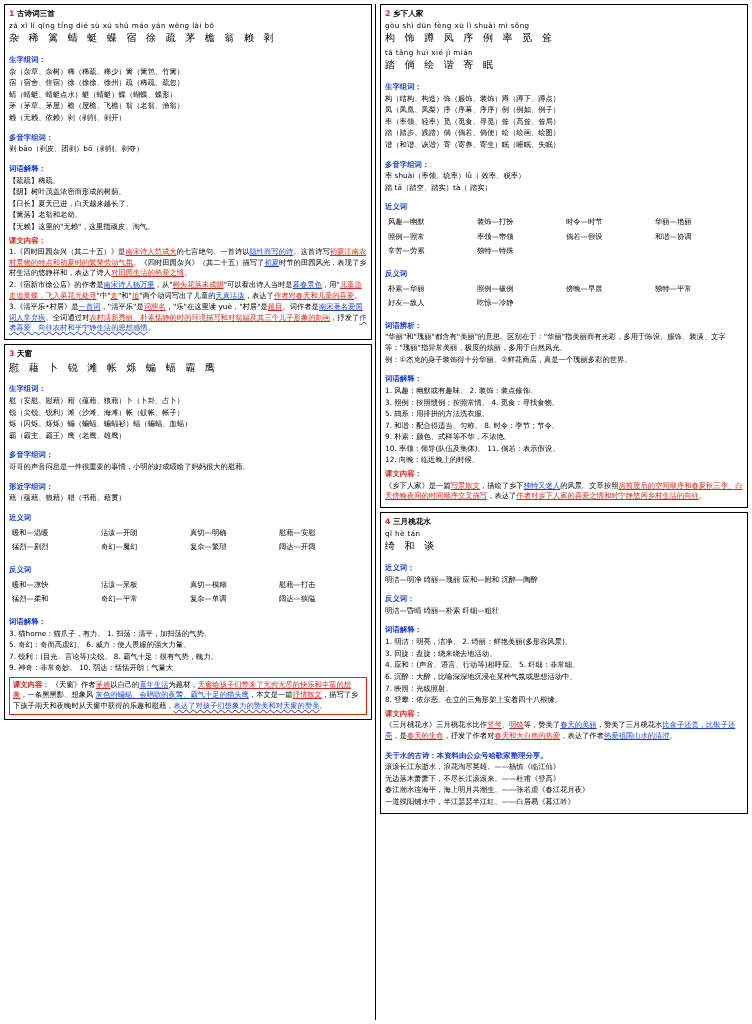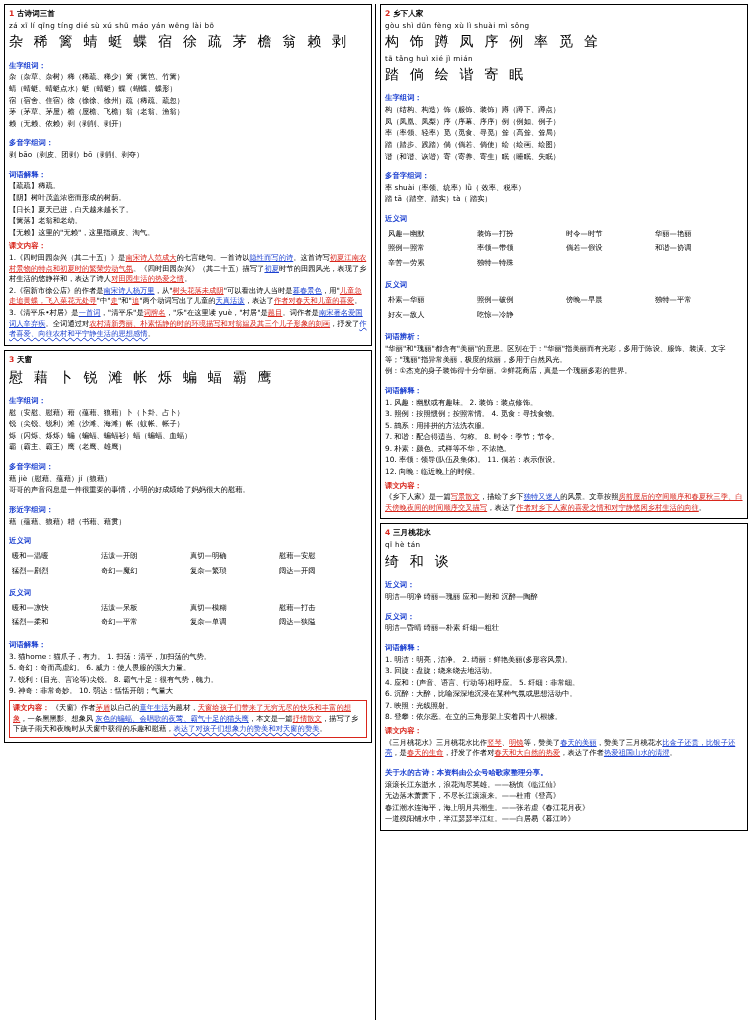--- a/index.html
+++ b/index.html
@@ -19,21 +19,21 @@
   .col-right { padding-left:4px; }
 
   .section { border: 1px solid #000; padding: 3px 4px 4px 4px; margin-bottom: 4px; }
   .sec-title { font-weight: bold; font-size: 7.6px; margin-bottom: 2px; }
   .sec-title .num { color: #d9261c; font-weight:bold; }
   .sec-title .t2 { color: #000; }
   .t-red .num { color:#d9261c; }
 
   .pinyin { letter-spacing: 0.4px; margin: 1px 0 1px 0; font-size:7.2px; }
   .pinyin-line { margin-bottom: 0px; }
-  .hanzi-line { letter-spacing: 3.2px; margin-bottom: 2px; font-size: 14px; }
+  .hanzi-line { letter-spacing: 3.2px; margin-bottom: 2px; font-size: 10px; }
 
   .lbl { color: #1a3fd0; font-weight: bold; margin-top: 9px; margin-bottom: 1px; font-size:7.4px;}
   .lbl-red { color: #d9261c; font-weight: bold; margin-top: 3px; margin-bottom:1px; font-size:7.4px;}
   .body-line { margin: 0 0 1px 0; }
   .red-u { color:#d9261c; text-decoration: underline; }
   .blue-u { color:#1a3fd0; text-decoration: underline; }
   .blue-wavy { color:#1a3fd0; text-decoration: underline; text-decoration-style: wavy; }
   .kw-box { border:1px solid #d9261c; padding:2px 3px; margin-top:3px; }
   .kw-box .kt { color:#d9261c; font-weight:bold; }
   .tbl { width:100%; }
@@ -50,22 +50,22 @@
       <div class="sec-title t-red">
         <span class="num">1</span>
         <span class="t2">古诗词三首</span>
       </div>
       <div class="pinyin pinyin-line">zá xī lí  qīng tíng  dié sù  xú shū  máo yán  wēng lài bō</div>
       <div class="hanzi-line">杂 稀 篱  蜻  蜓  蝶  宿  徐  疏  茅  檐  翁  赖  剥</div>
 
       <div class="lbl">生字组词：</div>
       <div>
         <div class="body-line">杂（杂草、杂树）稀（稀疏、稀少）篱（篱笆、竹篱）</div>
+        <div class="body-line">宿（宿舍、住宿）徐（徐徐、徐州）疏（稀疏、疏忽）</div>
         <div class="body-line">蜻（蜻蜓、蜻蜓点水）蜓（蜻蜓）蝶（蝴蝶、蝶形）</div>
-        <div class="body-line">宿（宿舍、住宿）徐（徐徐、徐州）疏（稀疏、疏忽）</div>
         <div class="body-line">茅（茅草、茅屋）檐（屋檐、飞檐）翁（老翁、渔翁）</div>
         <div class="body-line">赖（无赖、依赖）剥（剥削、剥开）</div>
       </div>
 
       <div class="lbl">多音字组词：</div>
       <div>
         <div class="body-line">剥 bāo（剥皮、团剥）bō（剥削、剥夺）</div>
       </div>
 
       <div class="lbl">词语解释：</div>
@@ -94,21 +94,20 @@
 
       <div class="lbl">生字组词：</div>
       <div>
         <div class="body-line">慰（安慰、慰藉）藉（蕴藉、狼藉）卜（卜卦、占卜）</div>
         <div class="body-line">锐（尖锐、锐利）滩（沙滩、海滩）帐（蚊帐、帐子）</div>
         <div class="body-line">烁（闪烁、烁烁）蝙（蝙蝠、蝙蝠衫）蝠（蝙蝠、血蝠）</div>
         <div class="body-line">霸（霸主、霸王）鹰（老鹰、雄鹰）</div>
       </div>
 
       <div class="lbl">多音字组词：</div>
-      <div class="body-line">藉 jiè（慰藉、蕴藉）jí（狼藉）</div>
       <div class="body-line">哥哥的声音闷息是一件很重要的事情，小明的好成绩给了妈妈很大的慰藉。</div>
 
       <div class="lbl">形近字组词：</div>
       <div class="body-line">藉（蕴藉、狼藉）耤（书藉、藉贯）</div>
 
       <div class="lbl">近义词</div>
       <table class="tbl">
         <tbody>
             <tr>
           <td>暖和—温暖</td>

